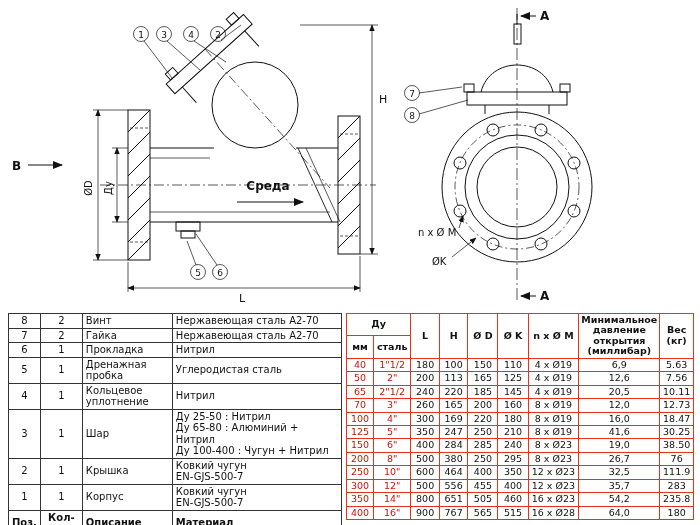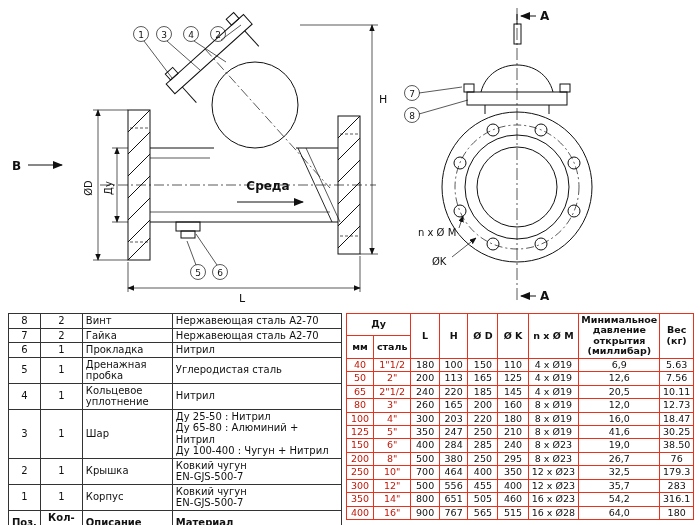--- a/index.html
+++ b/index.html
@@ -371,36 +371,36 @@
           <td>240</td>
           <td>220</td>
           <td>185</td>
           <td>145</td>
           <td>4 x Ø19</td>
           <td>20,5</td>
           <td>10.11</td>
         </tr>
 
         <tr>
-          <td class="du">80</td>
+          <td class="du">70</td>
           <td class="du">3"</td>
           <td>260</td>
           <td>165</td>
           <td>200</td>
           <td>160</td>
           <td>8 x Ø19</td>
           <td>12,0</td>
           <td>12.73</td>
         </tr>
 
         <tr>
           <td class="du">100</td>
           <td class="du">4"</td>
           <td>300</td>
-          <td>203</td>
+          <td>169</td>
           <td>220</td>
           <td>180</td>
           <td>8 x Ø19</td>
           <td>16,0</td>
           <td>18.47</td>
         </tr>
 
         <tr>
           <td class="du">125</td>
           <td class="du">5"</td>
@@ -433,27 +433,27 @@
           <td>250</td>
           <td>295</td>
           <td>8 x Ø23</td>
           <td>26,7</td>
           <td>76</td>
         </tr>
 
         <tr>
           <td class="du">250</td>
           <td class="du">10"</td>
-          <td>700</td>
+          <td>600</td>
           <td>464</td>
           <td>400</td>
           <td>350</td>
           <td>12 x Ø23</td>
           <td>32,5</td>
-          <td>179.3</td>
+          <td>111.9</td>
         </tr>
 
         <tr>
           <td class="du">300</td>
           <td class="du">12"</td>
           <td>500</td>
           <td>556</td>
           <td>455</td>
           <td>400</td>
           <td>12 x Ø23</td>
@@ -463,21 +463,21 @@
 
         <tr>
           <td class="du">350</td>
           <td class="du">14"</td>
           <td>800</td>
           <td>651</td>
           <td>505</td>
           <td>460</td>
           <td>16 x Ø23</td>
           <td>54,2</td>
-          <td>316.1</td>
+          <td>235.8</td>
         </tr>
 
         <tr>
           <td class="du">400</td>
           <td class="du">16"</td>
           <td>900</td>
           <td>767</td>
           <td>565</td>
           <td>515</td>
           <td>16 x Ø28</td>

